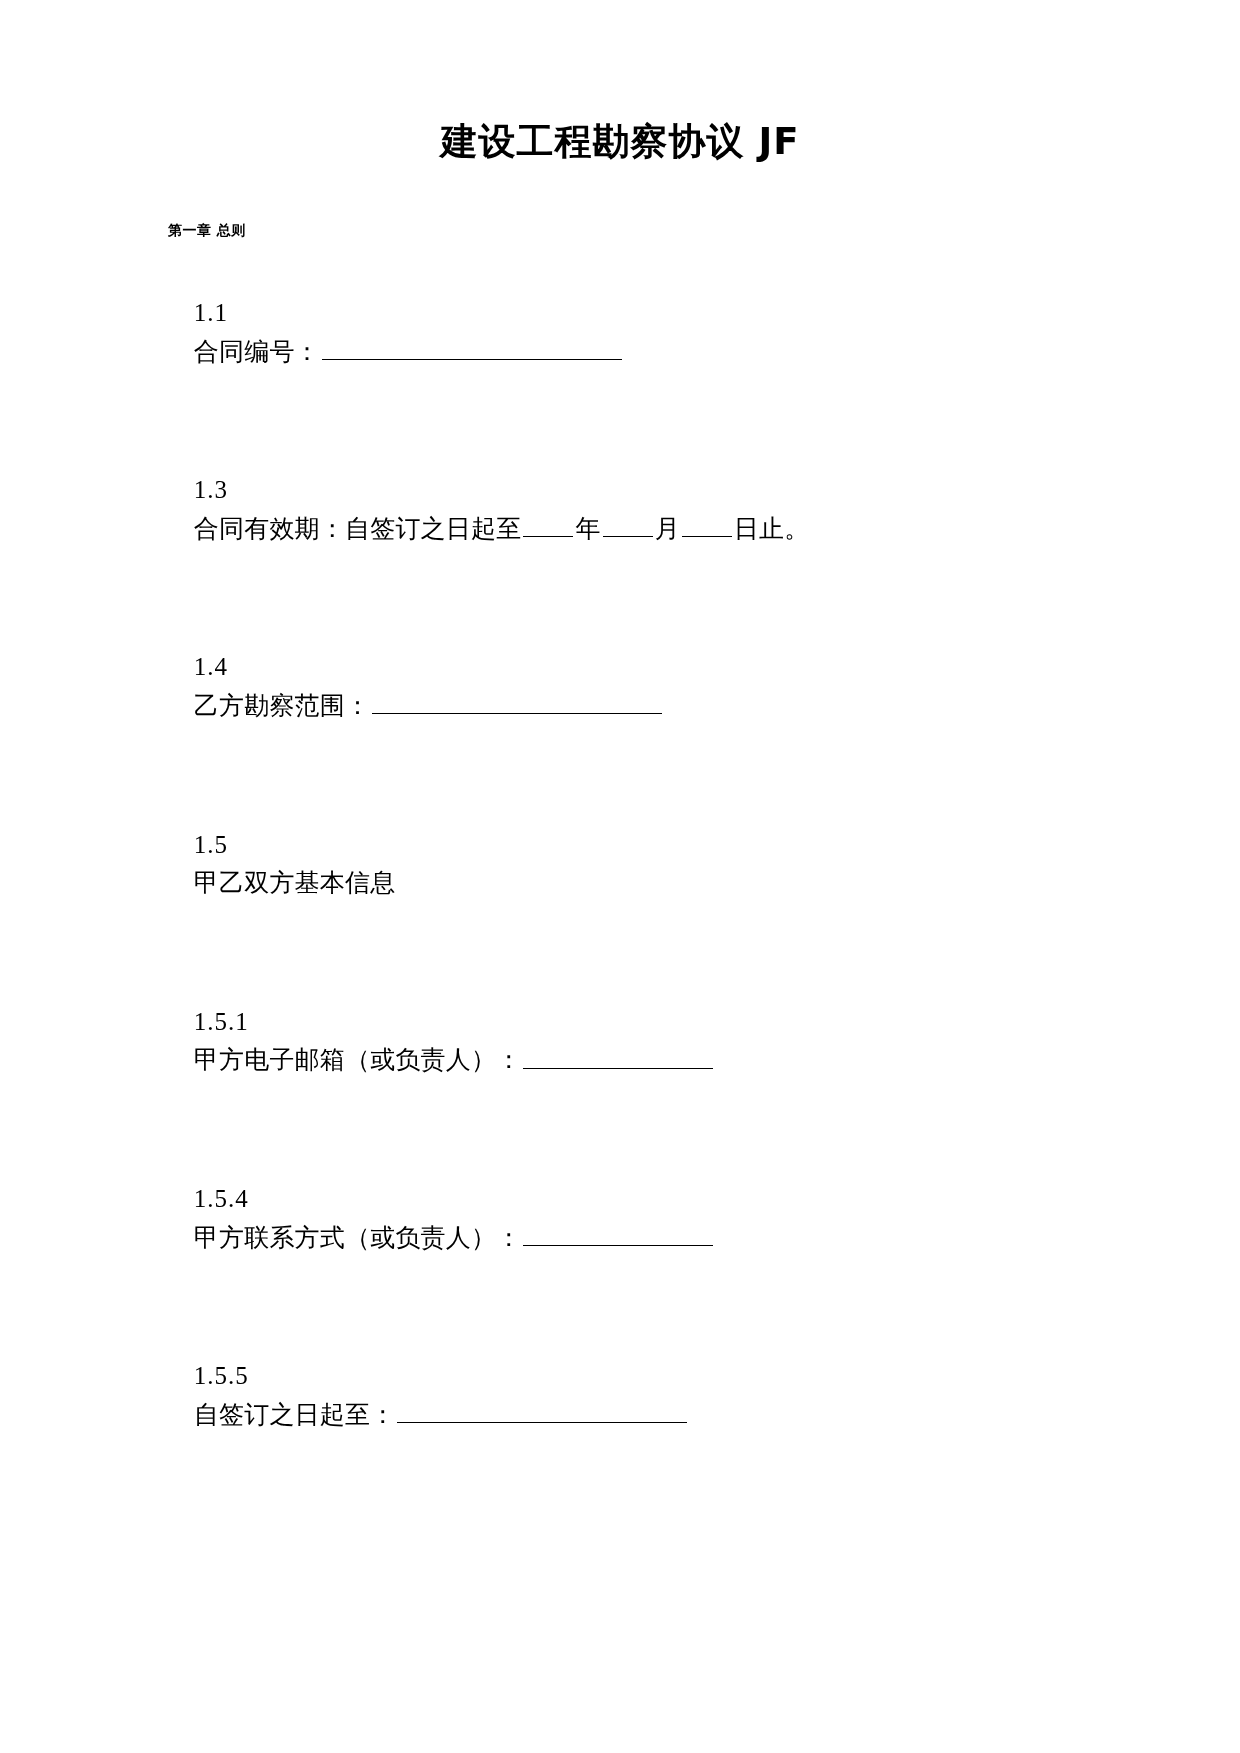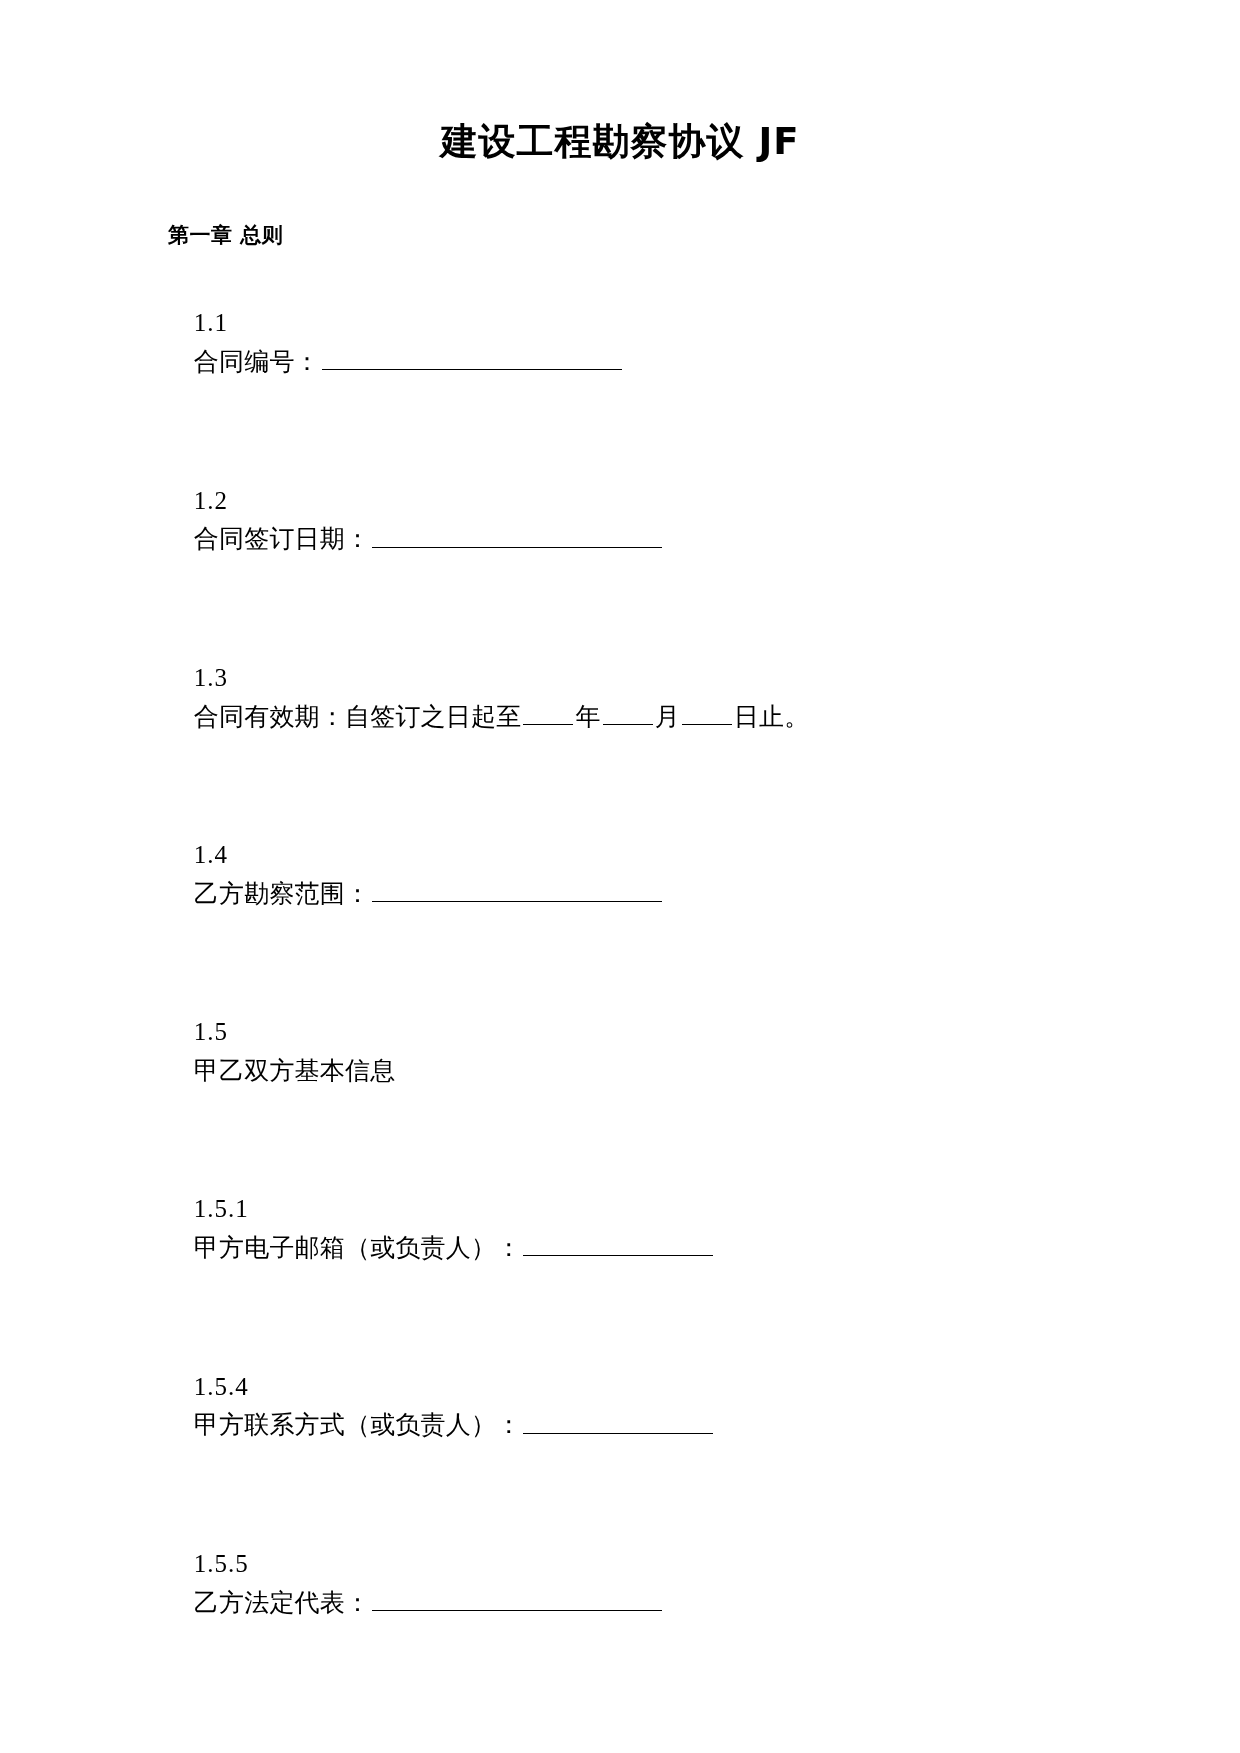--- a/index.html
+++ b/index.html
@@ -26,21 +26,21 @@
     font-weight: bold;
     font-size: 37px;
     text-align: center;
     letter-spacing: 1px;
     margin: 0 0 54px 0;
     line-height: 1.3;
   }
   .chapter {
     font-family: "DejaVu Sans", "Liberation Sans", sans-serif;
     font-weight: bold;
-    font-size: 21px;
+    font-size: 14px;
     line-height: 1.5;
     margin: 24px 0 14px 0;
     letter-spacing: 0.5px;
   }
   .clause {
     font-size: 25px;
     line-height: 1.55;
     margin: 0 0 22px 0;
     white-space: pre-wrap;
     letter-spacing: 0.2px;
@@ -68,24 +68,20 @@
 
   <h1 class="doc-title">建设工程勘察协议 JF</h1>
 
   <div class="chapter chapter-first">第一章  总则</div>
 
   <div class="clause">
     <span class="num">1.1&nbsp;&nbsp;</span>
     <span>合同编号：</span><span class="blank b-300"></span>
   </div>
 
-  <div class="clause">
-    <span class="num">1.2&nbsp;&nbsp;</span>
-    <span>合同签订日期：</span><span class="blank b-290"></span>
-  </div>
 
   <div class="clause">
     <span class="num">1.3&nbsp;&nbsp;</span>
     <span>合同有效期：自签订之日起至</span><span class="blank b-58"></span><span>年</span><span class="blank b-58"></span><span>月</span><span class="blank b-58"></span><span>日止。</span>
   </div>
 
   <div class="clause">
     <span class="num">1.4&nbsp;&nbsp;</span>
     <span>乙方勘察范围：</span><span class="blank b-290"></span>
   </div>
@@ -102,16 +98,16 @@
 
 
 
   <div class="clause">
     <span class="num">1.5.4&nbsp;&nbsp;</span>
     <span>甲方联系方式（或负责人）：</span><span class="blank b-190"></span>
   </div>
 
   <div class="clause">
     <span class="num">1.5.5&nbsp;&nbsp;</span>
-    <span>乙方法定代表：</span><span class="blank b-290"></span>
+    <span>自签订之日起至：</span><span class="blank b-290"></span>
   </div>
 
 </div>
 
 </body></html>

